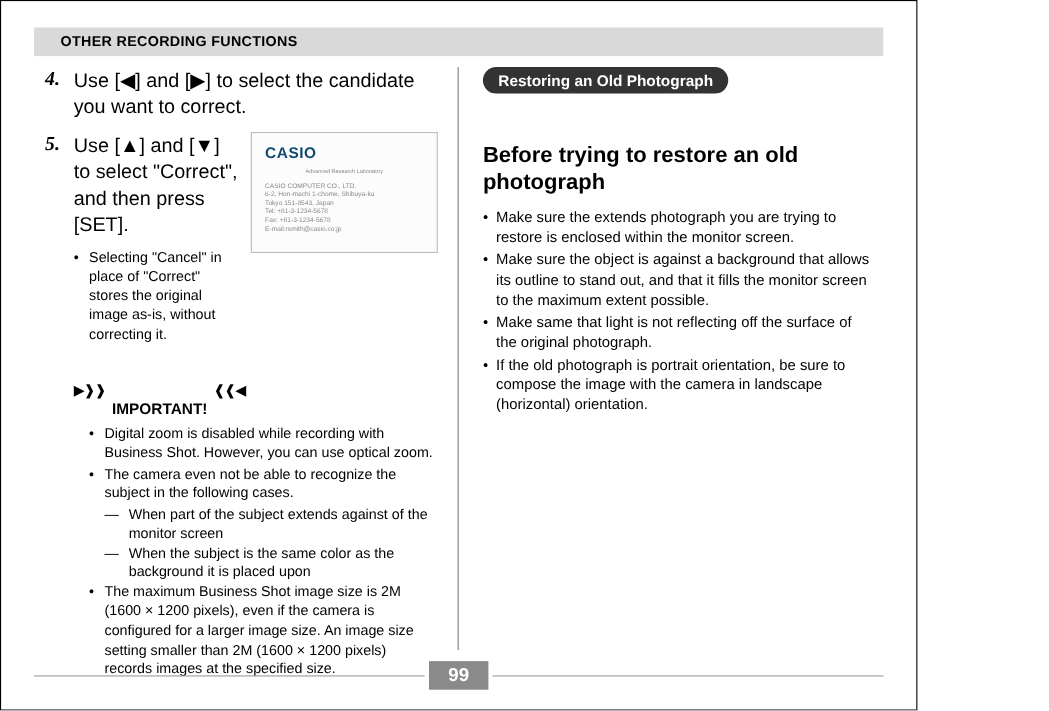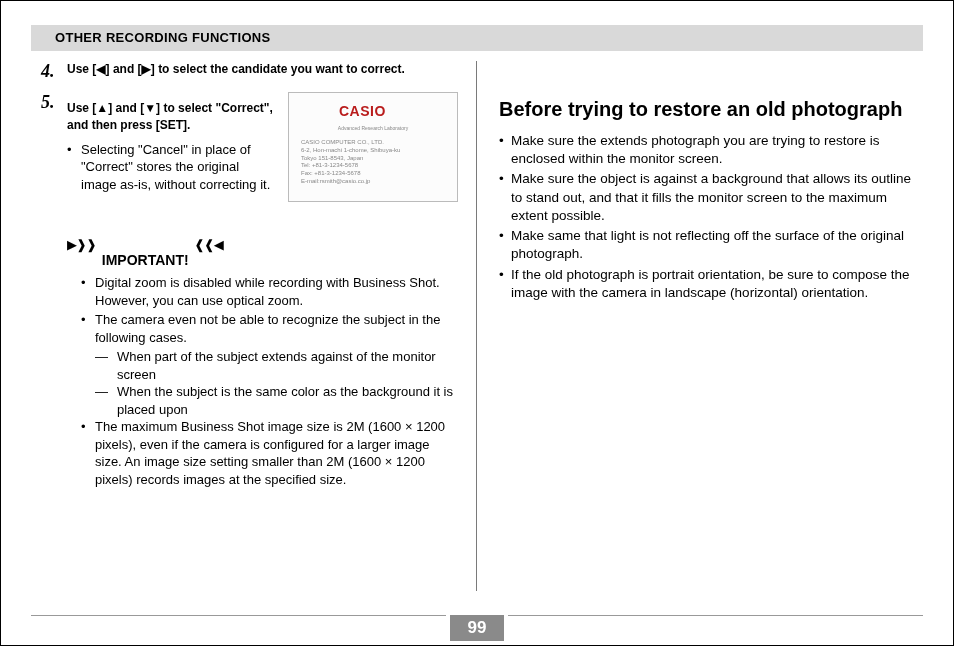--- a/index.html
+++ b/index.html
@@ -1,51 +1,51 @@
 <!DOCTYPE html>
 <html><head>
 <meta charset="utf-8">
 <style>
   * { box-sizing: border-box; margin: 0; padding: 0; }
   html, body { width: 954px; height: 646px; font-family: Arial, Helvetica, sans-serif; color: #000; background: #fff; }
-  .page { width: 954px; height: 646px; border: 1px solid #000; position: relative; padding: 24px 30px 0 30px; }
+  .page { width: 834px; height: 646px; border: 1px solid #000; position: relative; padding: 24px 30px 0 30px; }
   .header-bar { background: #d9d9d9; height: 26px; line-height: 26px; padding-left: 24px; font-weight: bold; font-size: 13px; letter-spacing: 0.3px; margin-bottom: 10px; }
   .columns { display: flex; gap: 0; height: 530px; }
   .col { width: 50%; padding: 0 18px 0 10px; }
   .col-left { border-right: 1px solid #7a7a7a; }
   .col-right { padding-left: 22px; padding-right: 10px; }
   .step { display: flex; margin-bottom: 10px; }
   .step-num { font-weight: bold; font-style: italic; font-size: 18px; width: 26px; flex-shrink: 0; font-family: "Times New Roman", serif; }
   .step-body { flex: 1; }
-  .step-text { font-weight: bold; font-size: 12px; line-height: 1.35; }
-  .step5 .step-row { display: flex; gap: 12px; align-items: center; }
+  .step-text { font-weight: normal; font-size: 18px; line-height: 1.35; }
+  .step5 .step-row { display: flex; gap: 12px; }
   .step5 .step-left { flex: 1; }
   .step5 .sub { margin-top: 8px; display: flex; font-size: 13px; line-height: 1.35; }
   .sub .dot { width: 14px; flex-shrink: 0; }
   .card { width: 170px; height: 110px; border: 1px solid #bbb; background: #fcfcfc; padding: 10px 12px; font-size: 8px; color: #555; }
-  .card .logo { color: #b91c1c; font-weight: bold; font-size: 14px; letter-spacing: 0.5px; margin-bottom: 6px; margin-left: 38px; }
+  .card .logo { color: #0c4a6e; font-weight: bold; font-size: 14px; letter-spacing: 0.5px; margin-bottom: 6px; }
   .card .name { text-align: center; font-family: "Times New Roman", serif; color: #333; font-size: 13px; border-bottom: 1px solid #ccc; padding-bottom: 2px; margin-bottom: 2px; }
   .card .subtitle { text-align: center; font-size: 5px; color: #888; margin-bottom: 8px; }
   .card .lines div { font-size: 6px; color: #888; line-height: 1.3; }
   .important-row { margin: 18px 0 6px 26px; display: flex; align-items: center; gap: 6px; }
   .speaker { font-size: 13px; letter-spacing: -1px; }
   .speaker.rev { transform: scaleX(-1); display: inline-block; }
   .important-label { font-weight: bold; font-size: 14px; margin-top: 32px; }
   .bullets { margin-left: 40px; font-size: 13px; line-height: 1.35; }
   .bullets .bl { display: flex; margin-bottom: 2px; }
   .bullets .bl .dot { width: 14px; flex-shrink: 0; }
   .dash { display: flex; margin-left: 14px; }
   .dash .dch { width: 22px; flex-shrink: 0; }
   .pill { background: #333; color: #fff; border-radius: 12px; padding: 4px 14px; font-weight: bold; font-size: 14px; display: inline-block; margin-bottom: 8px; }
   .intro { font-size: 13.5px; line-height: 1.35; margin-bottom: 22px; }
   .h2 { font-weight: bold; font-size: 20px; line-height: 1.25; margin-bottom: 10px; margin-top: 36px; }
   .rbullets { font-size: 13.5px; line-height: 1.35; }
   .rbullets .bl { display: flex; margin-bottom: 2px; }
   .rbullets .bl .dot { width: 12px; flex-shrink: 0; }
-  .footer { position: absolute; bottom: 4px; left: 30px; right: 30px; display: flex; align-items: flex-start; }
+  .footer { position: absolute; bottom: 18px; left: 30px; right: 30px; display: flex; align-items: center; }
   .footer .line { flex: 1; height: 1px; background: #999; }
   .footer .pn { background: #8a8a8a; color: #fff; font-weight: bold; font-size: 17px; padding: 3px 18px; margin: 0 4px; }
 </style>
 </head>
 <body>
 
 <div class="page">
   <div class="header-bar">OTHER RECORDING FUNCTIONS</div>
 
   <div class="columns">
@@ -109,20 +109,21 @@
             <span>When the subject is the same color as the background it is placed upon</span>
           </div>
         <div class="bl">
             <span class="dot">•</span>
             <span>The maximum Business Shot image size is 2M (1600 × 1200 pixels), even if the camera is configured for a larger image size. An image size setting smaller than 2M (1600 × 1200 pixels) records images at the specified size.</span>
           </div>
       </div>
     </div>
 
     <div class="col col-right">
+      <div class="pill">Restoring an Old Photograph</div>
       <div class="h2">Before trying to restore an old photograph</div>
       <div class="rbullets">
         <div class="bl">
             <span class="dot">•</span>
             <span>Make sure the extends photograph you are trying to restore is enclosed within the monitor screen.</span>
           </div>
         <div class="bl">
             <span class="dot">•</span>
             <span>Make sure the object is against a background that allows its outline to stand out, and that it fills the monitor screen to the maximum extent possible.</span>
           </div>

